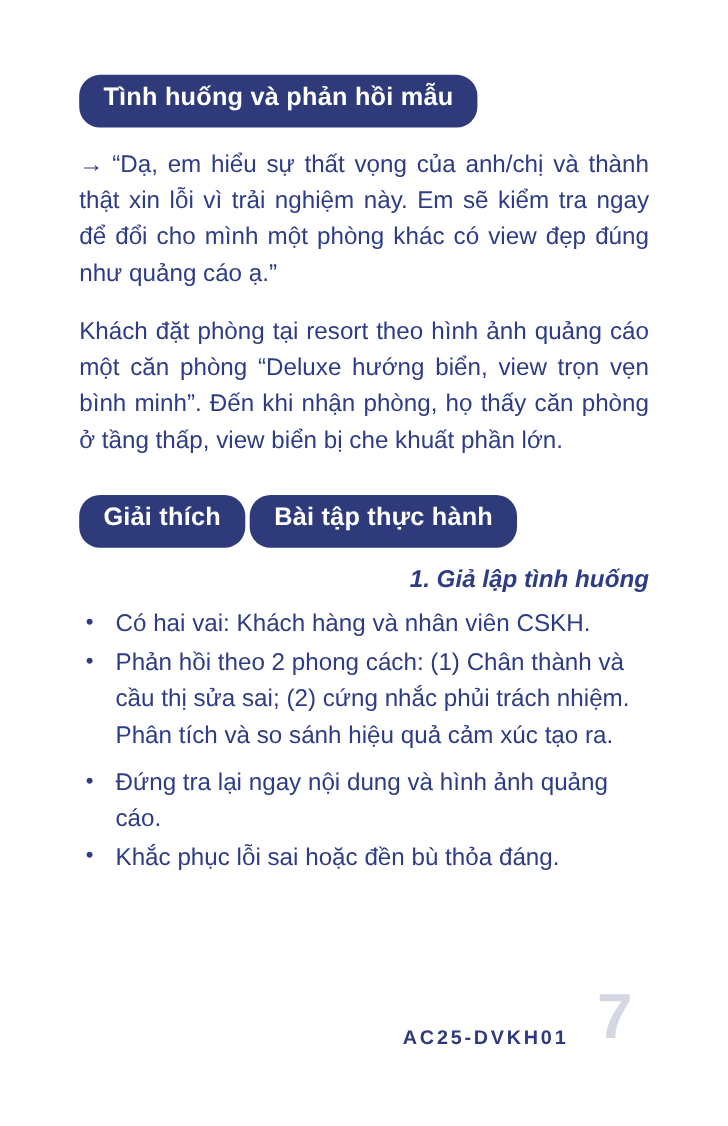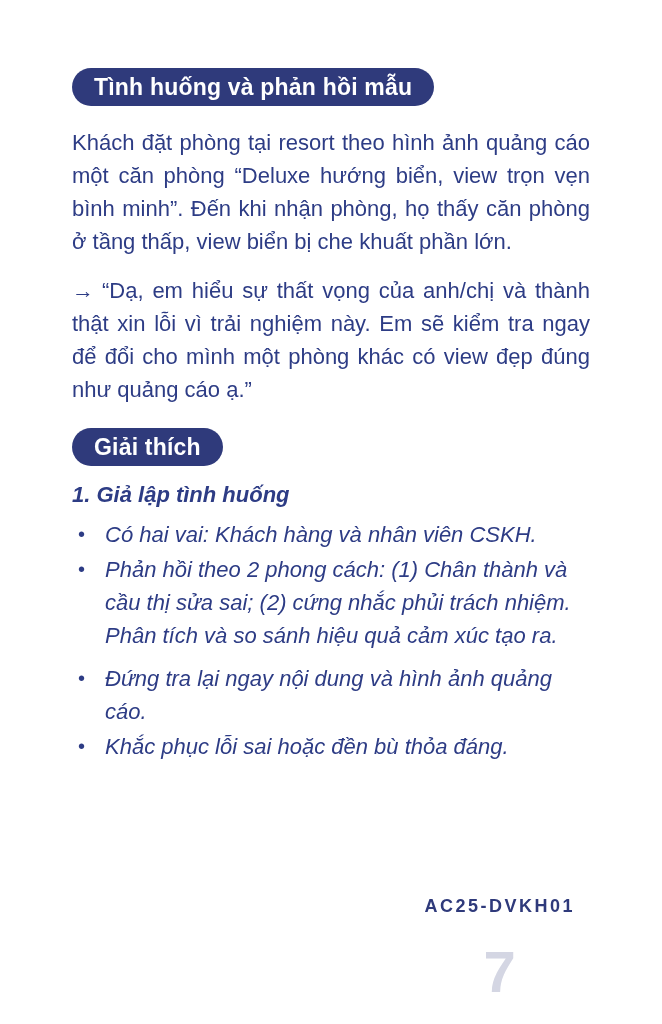--- a/index.html
+++ b/index.html
@@ -20,74 +20,74 @@
     padding: 68px 72px 0 72px;
     color: var(--text);
   }
   .badge {
     display: inline-block;
     background: var(--accent);
     color: #ffffff;
     font-weight: bold;
     font-size: 23px;
     line-height: 38px;
-    height: 38px;
+    height: 48px;
     padding: 0 22px;
     border-radius: 19px;
     letter-spacing: 0.2px;
   }
   .body-par {
     font-size: 22px;
     line-height: 33px;
     font-weight: 500;
     text-align: justify;
     color: var(--text);
   }
-  .mt-badge { margin-top: 22px; }
+  .mt-badge { margin-top: 34px; }
   .mt-par   { margin-top: 16px; }
   .arrow {
     display: inline-block;
     margin-right: 8px;
     font-weight: 400;
   }
   .subheading {
     font-size: 22px;
     font-weight: bold;
     font-style: italic;
     color: var(--text);
     margin-top: 16px;
+    text-align: right;
   }
   ul.bullets {
     list-style: none;
     margin-top: 10px;
   }
   ul.bullets li {
     display: flex;
     align-items: flex-start;
     font-size: 22px;
     line-height: 33px;
     font-weight: 500;
     color: var(--text);
   }
   ul.bullets li + li { margin-top: 2px; }
   .dot {
     flex: 0 0 33px;
     padding-left: 6px;
     font-size: 20px;
     line-height: 33px;
   }
-  .bullet-text { flex: 1; font-style: italic; }
+  .bullet-text { flex: 1; }
   .footer {
     position: absolute;
     right: 87px;
     top: 896px;
     display: flex;
-    align-items: center;
+    align-items: flex-end;
     gap: 26px;
-    flex-direction: column;
   }
   .doc-code {
     font-size: 18px;
     font-weight: bold;
     letter-spacing: 2.5px;
     color: var(--accent);
   }
   .page-num {
     font-size: 58px;
     font-weight: bold;
@@ -97,31 +97,34 @@
 </style>
 </head>
 <body>
 
 <div class="page">
 
   <div class="badge">
     <span>Tình huống và phản hồi mẫu</span>
   </div>
 
-  <p class="body-par mt-par" style="margin-top:20px">Khách đặt phòng tại resort theo hình ảnh quảng cáo một căn phòng “Deluxe hướng biển, view trọn vẹn bình minh”. Đến khi nhận phòng, họ thấy căn phòng ở tầng thấp, view biển bị che khuất phần lớn.</p>
-
   <p class="body-par mt-par">
     <span class="arrow">→</span><span>“Dạ, em hiểu sự thất vọng của anh/chị và thành thật xin lỗi vì trải nghiệm này. Em sẽ kiểm tra ngay để đổi cho mình một phòng khác có view đẹp đúng như quảng cáo ạ.”</span>
   </p>
+
+  <p class="body-par mt-par" style="margin-top:20px">Khách đặt phòng tại resort theo hình ảnh quảng cáo một căn phòng “Deluxe hướng biển, view trọn vẹn bình minh”. Đến khi nhận phòng, họ thấy căn phòng ở tầng thấp, view biển bị che khuất phần lớn.</p>
 
   <div class="badge mt-badge">
     <span>Giải thích</span>
   </div>
 
 
+  <div class="badge mt-badge">
+    <span>Bài tập thực hành</span>
+  </div>
 
   <h3 class="subheading">1. Giả lập tình huống</h3>
 
   <ul class="bullets">
     <li>
       <span class="dot">•</span>
       <span class="bullet-text">Có hai vai: Khách hàng và nhân viên CSKH.</span>
     </li>
     <li>
       <span class="dot">•</span>

